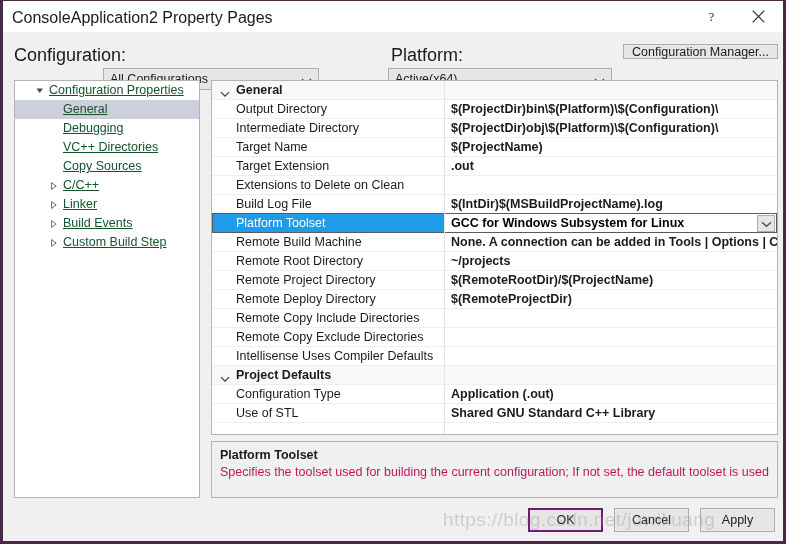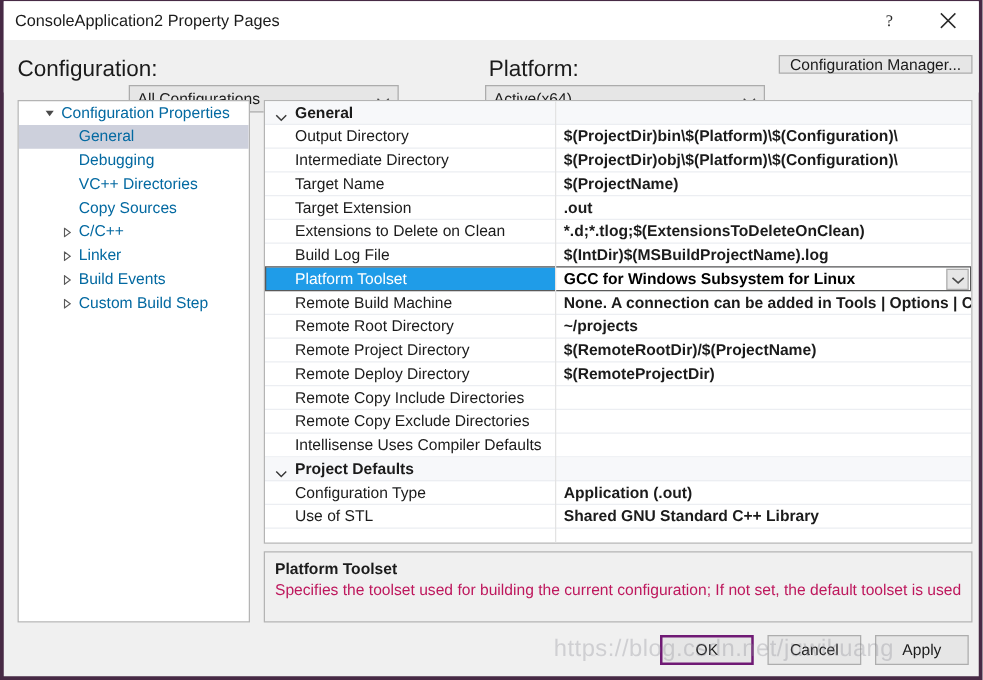--- a/index.html
+++ b/index.html
@@ -35,21 +35,21 @@
     position: absolute;
     left: 0; top: 0;
     right: 0;
     height: 31px;
     background: #ffffff;
     box-sizing: border-box;
   }
   #title-text {
     position: absolute;
     left: 9px; top: 8px;
-    font-size: 13px;
+    font-size: 16px;
     color: #1b1b1b;
     white-space: nowrap;
   }
   .sysbtn {
     position: absolute;
     top: 0;
     width: 45px;
     height: 31px;
     background: transparent;
     border: 0;
@@ -124,23 +124,24 @@
     box-sizing: border-box;
     background: #ffffff;
     border: 1px solid #b4b4b4;
     overflow: hidden;
   }
   .tree-item {
     position: relative;
     height: 19px;
     line-height: 19px;
     font-size: 12.5px;
-    color: #0369a1;
+    color: #14532d;
     white-space: nowrap;
     cursor: default;
+    text-decoration: underline;
   }
   .tree-item.selected { background: #cdd0dc; }
   .tree-item .tw {
     position: absolute;
     left: 0; top: 0;
     width: 18px; height: 19px;
   }
   .tree-item .tw svg { position: absolute; left: 5px; top: 6px; }
   .tree-item .tlabel { display: block; }
   .depth0 .tw     { left: 16px; }
@@ -415,21 +416,20 @@
         <div class="grow">
           <span class="gname">Target Name</span>
           <span class="gval">$(ProjectName)</span>
         </div>
         <div class="grow">
           <span class="gname">Target Extension</span>
           <span class="gval">.out</span>
         </div>
         <div class="grow">
           <span class="gname">Extensions to Delete on Clean</span>
-          <span class="gval">*.d;*.tlog;$(ExtensionsToDeleteOnClean)</span>
         </div>
         <div class="grow">
           <span class="gname">Build Log File</span>
           <span class="gval">$(IntDir)$(MSBuildProjectName).log</span>
         </div>
         <div class="grow sel">
           <span class="gname">Platform Toolset</span>
           <span class="gval">GCC for Windows Subsystem for Linux</span>
           <span class="selborder"></span>
           <span class="editarrow">

